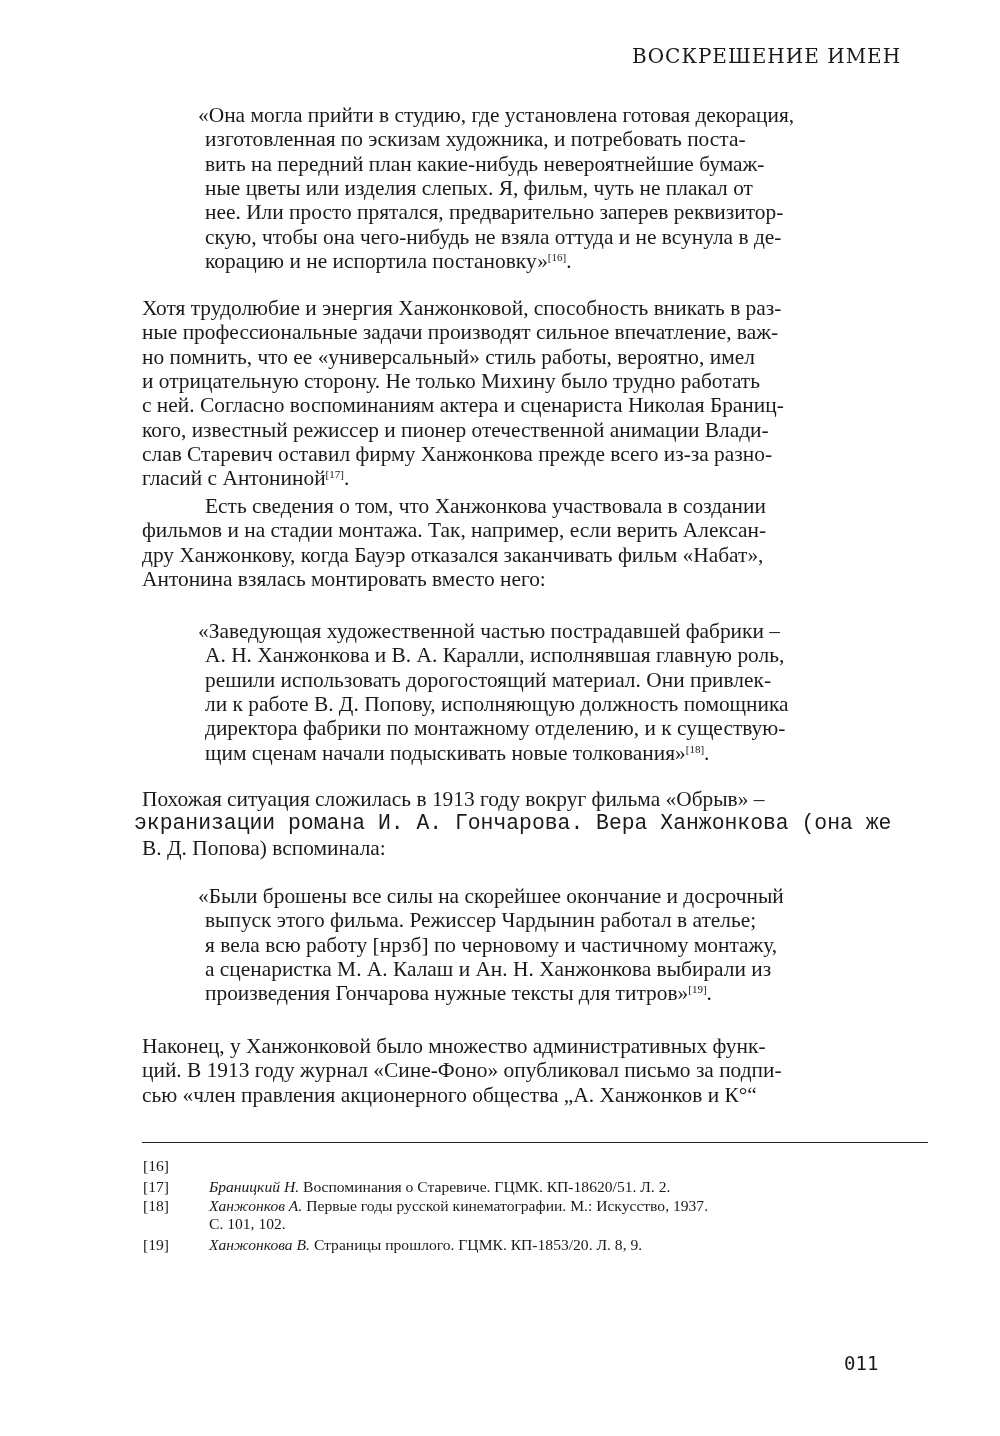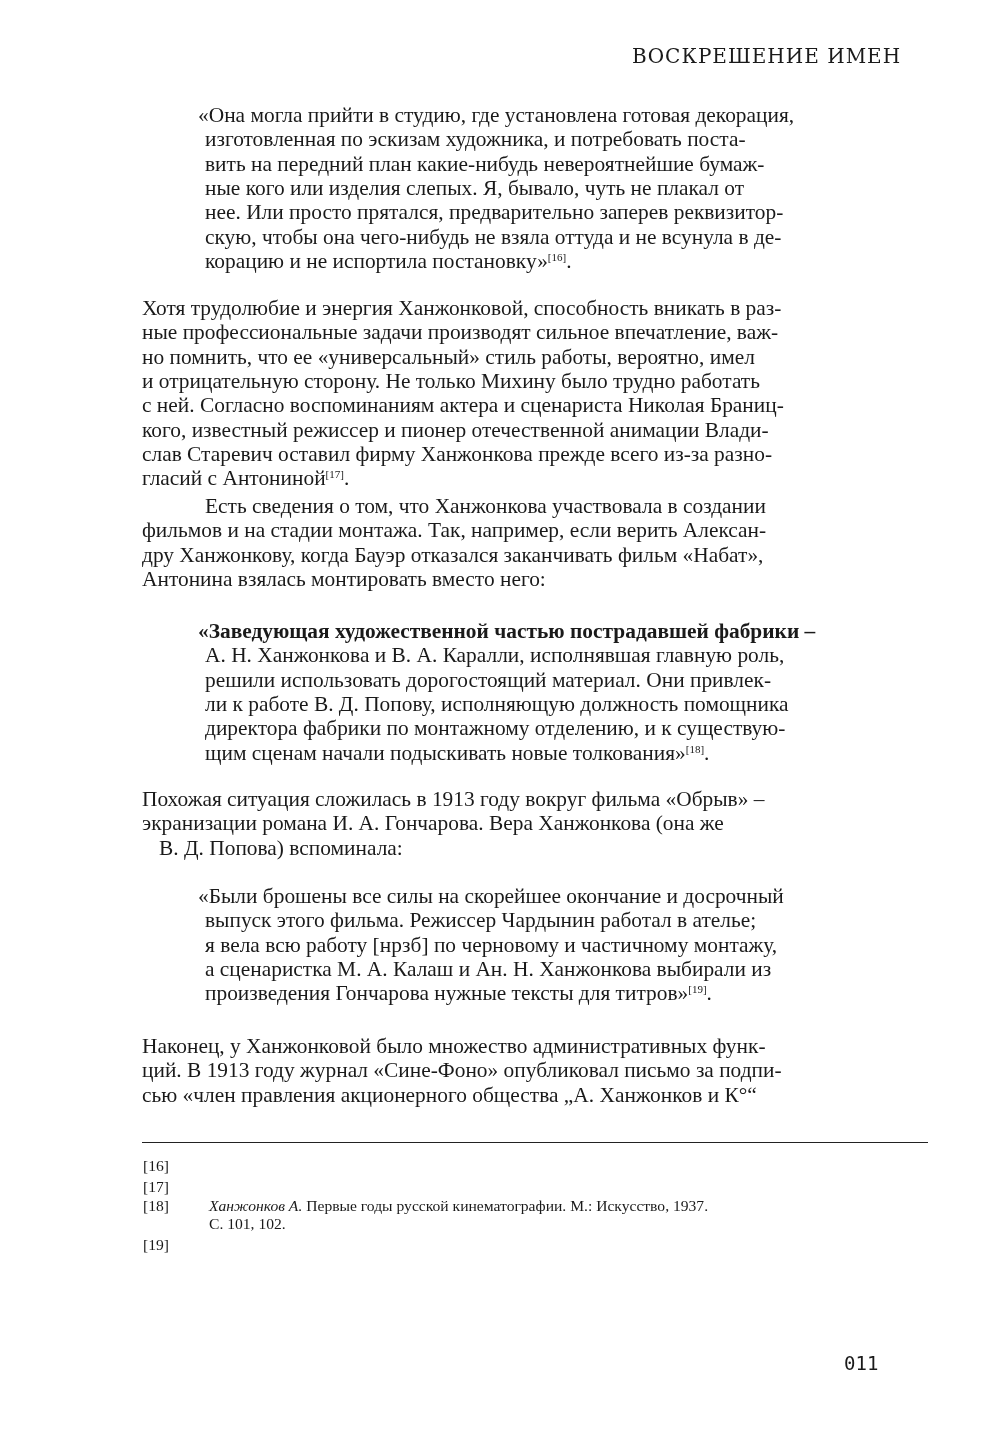--- a/index.html
+++ b/index.html
@@ -18,21 +18,21 @@
 </head>
 <body>
 
 <div class="running-head">ВОСКРЕШЕНИЕ ИМЕН</div>
 
 <div id="body-text">
     <div class="quote">
       <div class="line" style="left: 198px; top: 104px;"><span>«Она могла прийти в студию, где установлена готовая декорация,</span></div>
       <div class="line" style="left: 205px; top: 128.3px;"><span>изготовленная по эскизам художника, и потребовать поста-</span></div>
       <div class="line" style="left: 205px; top: 152.6px;"><span>вить на передний план какие-нибудь невероятнейшие бумаж-</span></div>
-      <div class="line" style="left: 205px; top: 176.9px;"><span>ные кого или изделия слепых. Я, бывало, чуть не плакал от</span></div>
+      <div class="line" style="left: 205px; top: 176.9px;"><span>ные цветы или изделия слепых. Я, фильм, чуть не плакал от</span></div>
       <div class="line" style="left: 205px; top: 201.2px;"><span>нее. Или просто прятался, предварительно заперев реквизитор-</span></div>
       <div class="line" style="left: 205px; top: 225.5px;"><span>скую, чтобы она чего-нибудь не взяла оттуда и не всунула в де-</span></div>
       <div class="line" style="left: 205px; top: 249.8px;"><span>корацию и не испортила постановку»</span><sup>[16]</sup><span>.</span></div>
     </div>
     <div>
       <div class="line" style="left: 142px; top: 297px;"><span>Хотя трудолюбие и энергия Ханжонковой, способность вникать в раз-</span></div>
       <div class="line" style="left: 142px; top: 321.3px;"><span>ные профессиональные задачи производят сильное впечатление, важ-</span></div>
       <div class="line" style="left: 142px; top: 345.6px;"><span>но помнить, что ее «универсальный» стиль работы, вероятно, имел</span></div>
       <div class="line" style="left: 142px; top: 369.9px;"><span>и отрицательную сторону. Не только Михину было трудно работать</span></div>
       <div class="line" style="left: 142px; top: 394.2px;"><span>с ней. Согласно воспоминаниям актера и сценариста Николая Браниц-</span></div>
@@ -40,31 +40,31 @@
       <div class="line" style="left: 142px; top: 442.8px;"><span>слав Старевич оставил фирму Ханжонкова прежде всего из-за разно-</span></div>
       <div class="line" style="left: 142px; top: 467.1px;"><span>гласий с Антониной</span><sup>[17]</sup><span>.</span></div>
     </div>
     <div>
       <div class="line" style="left: 205px; top: 495px;"><span>Есть сведения о том, что Ханжонкова участвовала в создании</span></div>
       <div class="line" style="left: 142px; top: 519.3px;"><span>фильмов и на стадии монтажа. Так, например, если верить Алексан-</span></div>
       <div class="line" style="left: 142px; top: 543.6px;"><span>дру Ханжонкову, когда Бауэр отказался заканчивать фильм «Набат»,</span></div>
       <div class="line" style="left: 142px; top: 567.9px;"><span>Антонина взялась монтировать вместо него:</span></div>
     </div>
     <div class="quote">
-      <div class="line" style="left: 198px; top: 620px; font-weight: bold;"><span>«Заведующая художественной частью пострадавшей фабрики –</span></div>
+      <div class="line" style="left: 198px; top: 620px;"><span>«Заведующая художественной частью пострадавшей фабрики –</span></div>
       <div class="line" style="left: 205px; top: 644.3px;"><span>А. Н. Ханжонкова и В. А. Каралли, исполнявшая главную роль,</span></div>
       <div class="line" style="left: 205px; top: 668.6px;"><span>решили использовать дорогостоящий материал. Они привлек-</span></div>
       <div class="line" style="left: 205px; top: 692.9px;"><span>ли к работе В. Д. Попову, исполняющую должность помощника</span></div>
       <div class="line" style="left: 205px; top: 717.2px;"><span>директора фабрики по монтажному отделению, и к существую-</span></div>
       <div class="line" style="left: 205px; top: 741.5px;"><span>щим сценам начали подыскивать новые толкования»</span><sup>[18]</sup><span>.</span></div>
     </div>
     <div>
       <div class="line" style="left: 142px; top: 788px;"><span>Похожая ситуация сложилась в 1913 году вокруг фильма «Обрыв» –</span></div>
-      <div class="line" style="left: 142px; top: 812.3px;"><span>экранизации романа И. А. Гончарова. Вера Ханжонкова (она же</span></div>
-      <div class="line" style="left: 159px; top: 836.6px;"><span>В. Д. Попова) вспоминала:</span></div>
+      <div class="line" style="left: 134px; top: 812.3px; font-family: Liberation Mono, monospace;"><span>экранизации романа И. А. Гончарова. Вера Ханжонкова (она же</span></div>
+      <div class="line" style="left: 142px; top: 836.6px;"><span>В. Д. Попова) вспоминала:</span></div>
     </div>
     <div class="quote">
       <div class="line" style="left: 198px; top: 885px;"><span>«Были брошены все силы на скорейшее окончание и досрочный</span></div>
       <div class="line" style="left: 205px; top: 909.3px;"><span>выпуск этого фильма. Режиссер Чардынин работал в ателье;</span></div>
       <div class="line" style="left: 205px; top: 933.6px;"><span>я вела всю работу [нрзб] по черновому и частичному монтажу,</span></div>
       <div class="line" style="left: 205px; top: 957.9px;"><span>а сценаристка М. А. Калаш и Ан. Н. Ханжонкова выбирали из</span></div>
       <div class="line" style="left: 205px; top: 982.2px;"><span>произведения Гончарова нужные тексты для титров»</span><sup>[19]</sup><span>.</span></div>
     </div>
     <div>
       <div class="line" style="left: 142px; top: 1035px;"><span>Наконец, у Ханжонковой было множество административных функ-</span></div>
@@ -74,24 +74,26 @@
   </div>
 
 <div class="rule"></div>
 
 <div id="footnotes">
     <div class="fn" style="left: 143px; top: 1157px; width: 780px; height: 18px;">
       <span class="num">[16]</span>
     </div>
     <div class="fn" style="left: 143px; top: 1178px; width: 780px; height: 18px;">
       <span class="num">[17]</span>
+      <span class="txt"><i>Браницкий Н.</i><span> Воспоминания о Старевиче. ГЦМК. КП-18620/51. Л. 2.</span></span>
     </div>
     <div class="fn" style="left: 143px; top: 1197px; width: 780px; height: 36px;">
       <span class="num">[18]</span>
       <span class="txt"><i>Ханжонков А.</i><span> Первые годы русской кинематографии. М.: Искусство, 1937.</span></span>
       <span class="txt" style="top: 18px;">С. 101, 102.</span>
     </div>
     <div class="fn" style="left: 143px; top: 1236px; width: 780px; height: 18px;">
       <span class="num">[19]</span>
+      <span class="txt"><i>Ханжонкова В.</i><span> Страницы прошлого. ГЦМК. КП-1853/20. Л. 8, 9.</span></span>
     </div>
   </div>
 
 <div class="page-number">011</div>
 
 </body></html>

